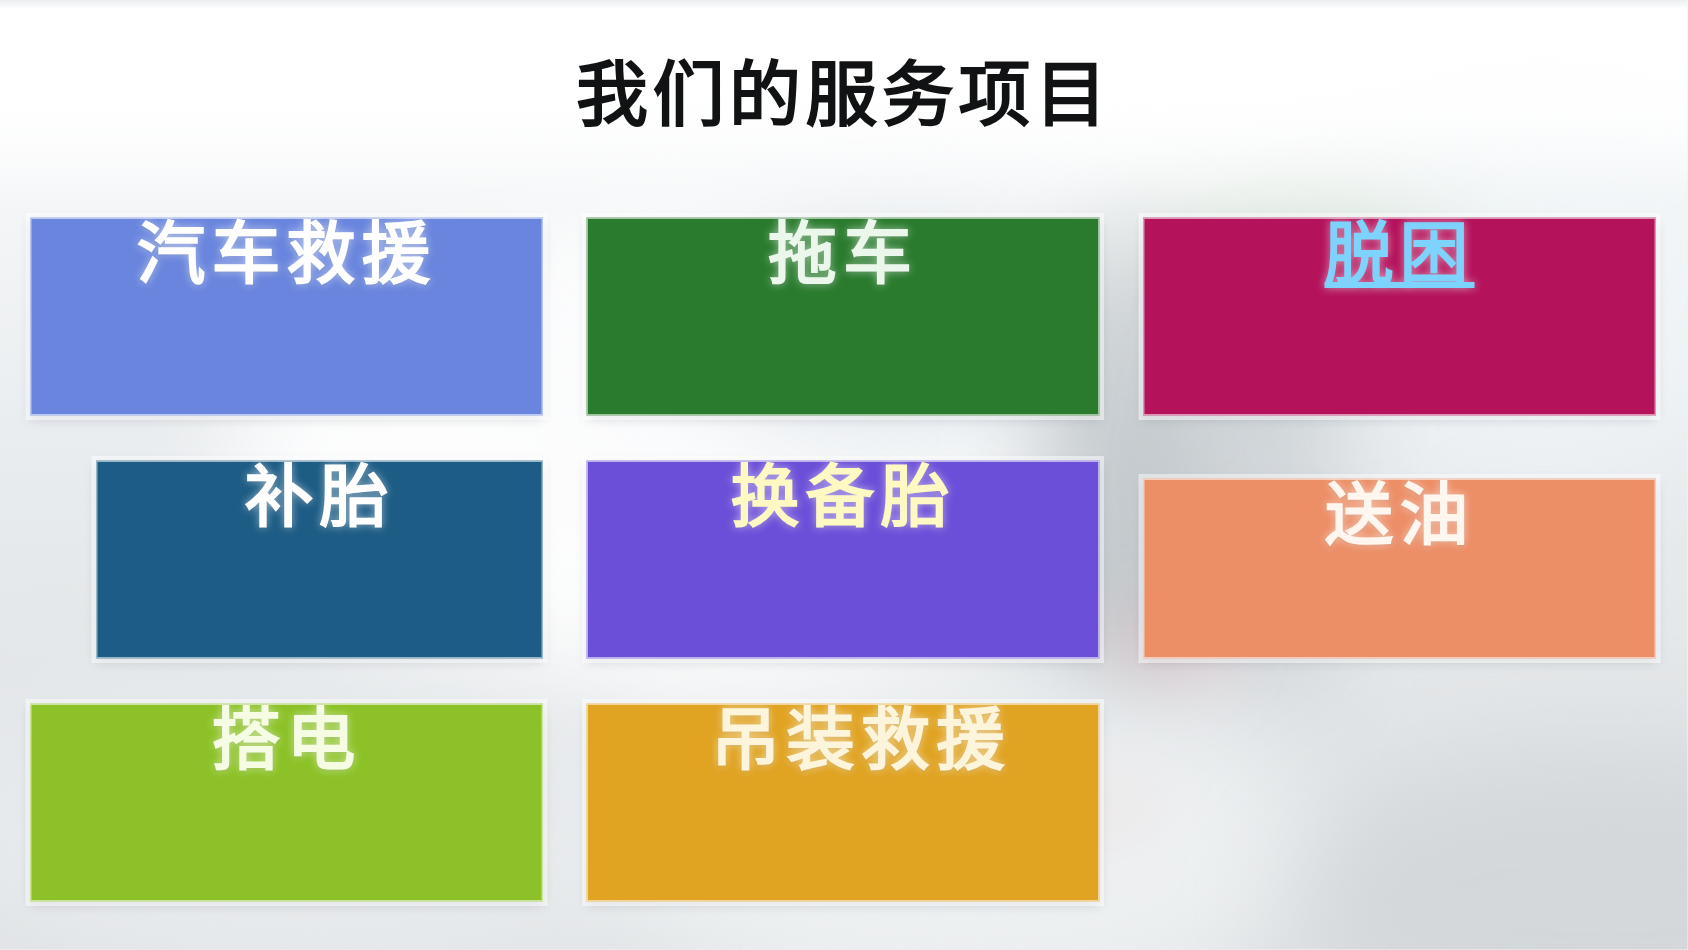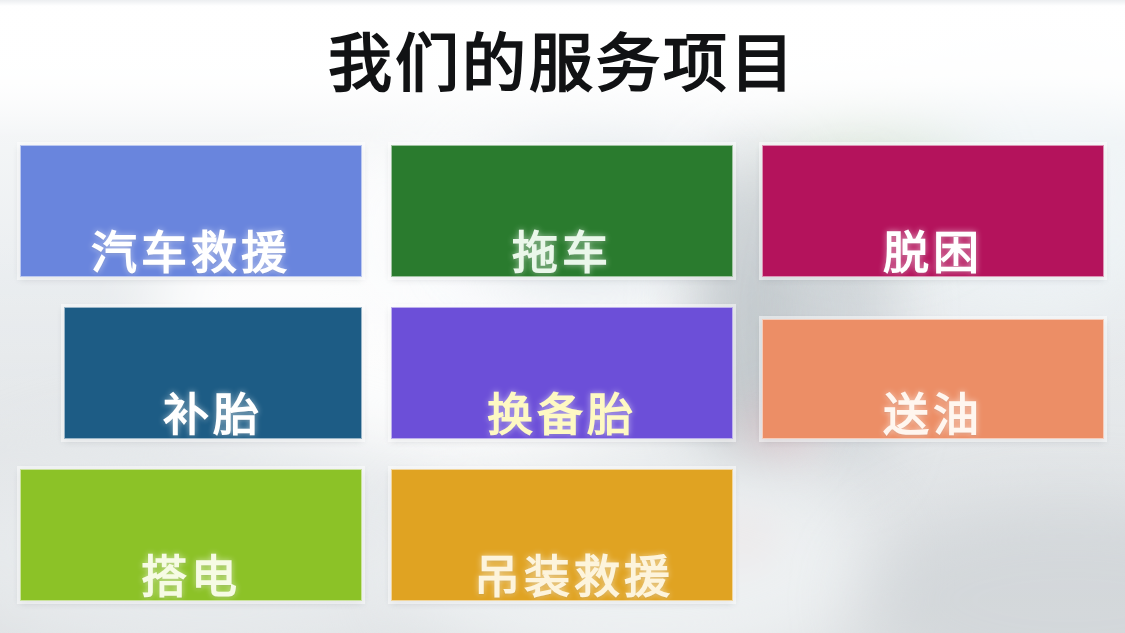--- a/index.html
+++ b/index.html
@@ -127,21 +127,21 @@
     position: absolute;
     left: 0; right: 0;
     top: 16px;
     height: 96px;
     display: flex;
     align-items: center;
     justify-content: center;
     z-index: 3;
   }
   .title-text {
-    font-size: 64px;
+    font-size: 48px;
     font-weight: 700;
     letter-spacing: 3px;
     color: #111214;
     line-height: 1;
     white-space: nowrap;
     font-family: "DejaVu Sans", "Liberation Sans", sans-serif;
   }
 
   
   .tile-grid {
@@ -153,21 +153,21 @@
     display: grid;
     grid-template-columns: repeat(3, 342px);
     grid-template-rows: repeat(3, 132px);
     column-gap: 29px;
     row-gap: 30px;
     z-index: 2;
   }
   .tile {
     position: relative;
     display: flex;
-    align-items: flex-end;
+    align-items: flex-start;
     justify-content: center;
     box-sizing: border-box;
     border: 1px solid rgba(255,255,255,0.55);
     box-shadow:
       0 0 0 3px rgba(255,255,255,0.50),
       0 2px 7px rgba(60,70,80,0.20);
   }
   .tile-label {
     font-size: 46px;
     font-weight: 700;
@@ -208,21 +208,21 @@
   </div>
 
   <div class="tile-grid">
       <div class="tile" style="background: rgb(105, 133, 221);">
         <span class="tile-label" style="color: rgb(255, 255, 255);">汽车救援</span>
       </div>
       <div class="tile" style="background: rgb(42, 123, 46);">
         <span class="tile-label" style="color: rgb(234, 247, 234);">拖车</span>
       </div>
       <div class="tile" style="background: rgb(180, 19, 92);">
-        <span class="tile-label" style="color: #ffffff;">脱困</span>
+        <span class="tile-label" style="color: #7dd3fc; text-decoration: underline;">脱困</span>
       </div>
       <div class="tile" style="background: rgb(29, 92, 133); margin-left: 44px;">
         <span class="tile-label" style="color: rgb(255, 255, 255);">补胎</span>
       </div>
       <div class="tile" style="background: rgb(108, 79, 216);">
         <span class="tile-label" style="color: #fef9c3;">换备胎</span>
       </div>
       <div class="tile" style="background: rgb(236, 142, 102); margin-top: 12px;">
         <span class="tile-label" style="color: rgb(255, 246, 239);">送油</span>
       </div>

